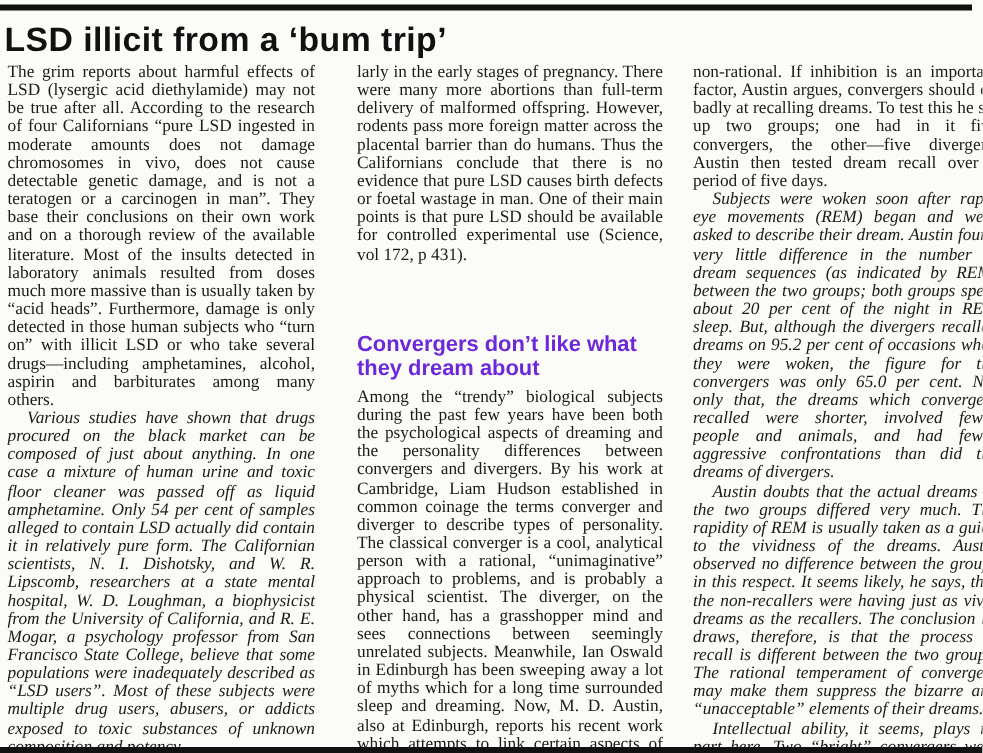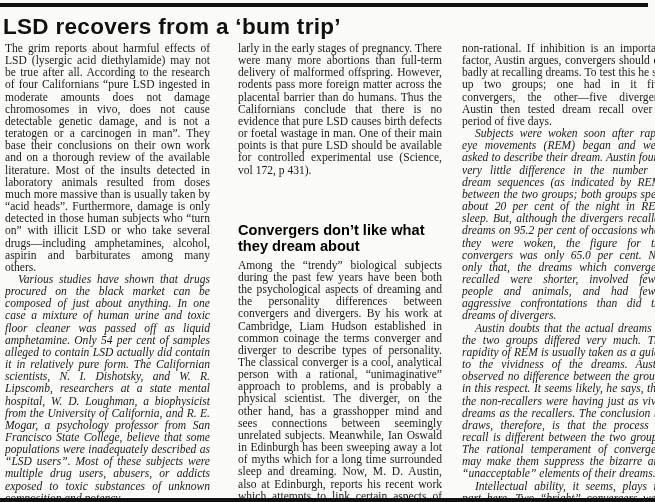--- a/index.html
+++ b/index.html
@@ -24,33 +24,33 @@
     text-align: justify; hyphens: manual;
   }
   .col p { margin: 0; }
   .col p.indent { text-indent: 13px; font-style: italic; }
   .col1 { left: 5px; width: 205px; }
   .col2 { left: 238px; width: 204px; }
   .col3 { left: 462px; width: 203px; }
   .subhead {
     font-family: "Liberation Sans", "DejaVu Sans", sans-serif;
     font-weight: bold; font-size: 14.6px; line-height: 16px;
-    color: #000000; margin: 46px 0 5px 0; text-align: left;
+    color: #6d28d9; margin: 46px 0 5px 0; text-align: left;
   }
   .bottom-bar {
     position: absolute; left: 0; bottom: 0; width: 655px; height: 4px;
     background: #111;
   }
 </style>
 </head>
 <body>
 
 <div class="top-rule"></div>
 
-<h1 class="headline">LSD recovers from a ‘bum trip’</h1>
+<h1 class="headline">LSD illicit from a ‘bum trip’</h1>
 
 <div class="col col1">
   <p>The grim reports about harmful effects of LSD (lysergic acid diethylamide) may not be true after all. According to the research of four Californians “pure LSD ingested in moderate amounts does not damage chromosomes in vivo, does not cause detectable genetic damage, and is not a teratogen or a carcinogen in man”. They base their conclusions on their own work and on a thorough review of the available litera­ture. Most of the insults detected in laboratory animals resulted from doses much more massive than is usually taken by “acid heads”. Furthermore, damage is only detected in those human subjects who “turn on” with illicit LSD or who take several drugs—including amphetamines, alcohol, aspirin and barbiturates among many others.</p>
   <p class="indent">Various studies have shown that drugs procured on the black market can be composed of just about anything. In one case a mixture of human urine and toxic floor cleaner was passed off as liquid amphetamine. Only 54 per cent of samples alleged to contain LSD actually did contain it in relatively pure form. The Californian scientists, N. I. Dishotsky, and W. R. Lipscomb, researchers at a state mental hospital, W. D. Loughman, a biophysicist from the University of California, and R. E. Mogar, a psychology professor from San Francisco State College, believe that some populations were inadequately described as “LSD users”. Most of these subjects were multiple drug users, abusers, or addicts exposed to toxic substances of unknown composition and potency.</p>
 
 </div>
 
 <div class="col col2">
   <p>larly in the early stages of pregnancy. There were many more abortions than full-term delivery of malformed offspring. However, rodents pass more foreign matter across the placental barrier than do humans. Thus the Californians conclude that there is no evidence that pure LSD causes birth defects or foetal wastage in man. One of their main points is that pure LSD should be available for controlled experimental use (Science, vol 172, p 431).</p>
   <h2 class="subhead">Convergers don’t like what they dream about</h2>

